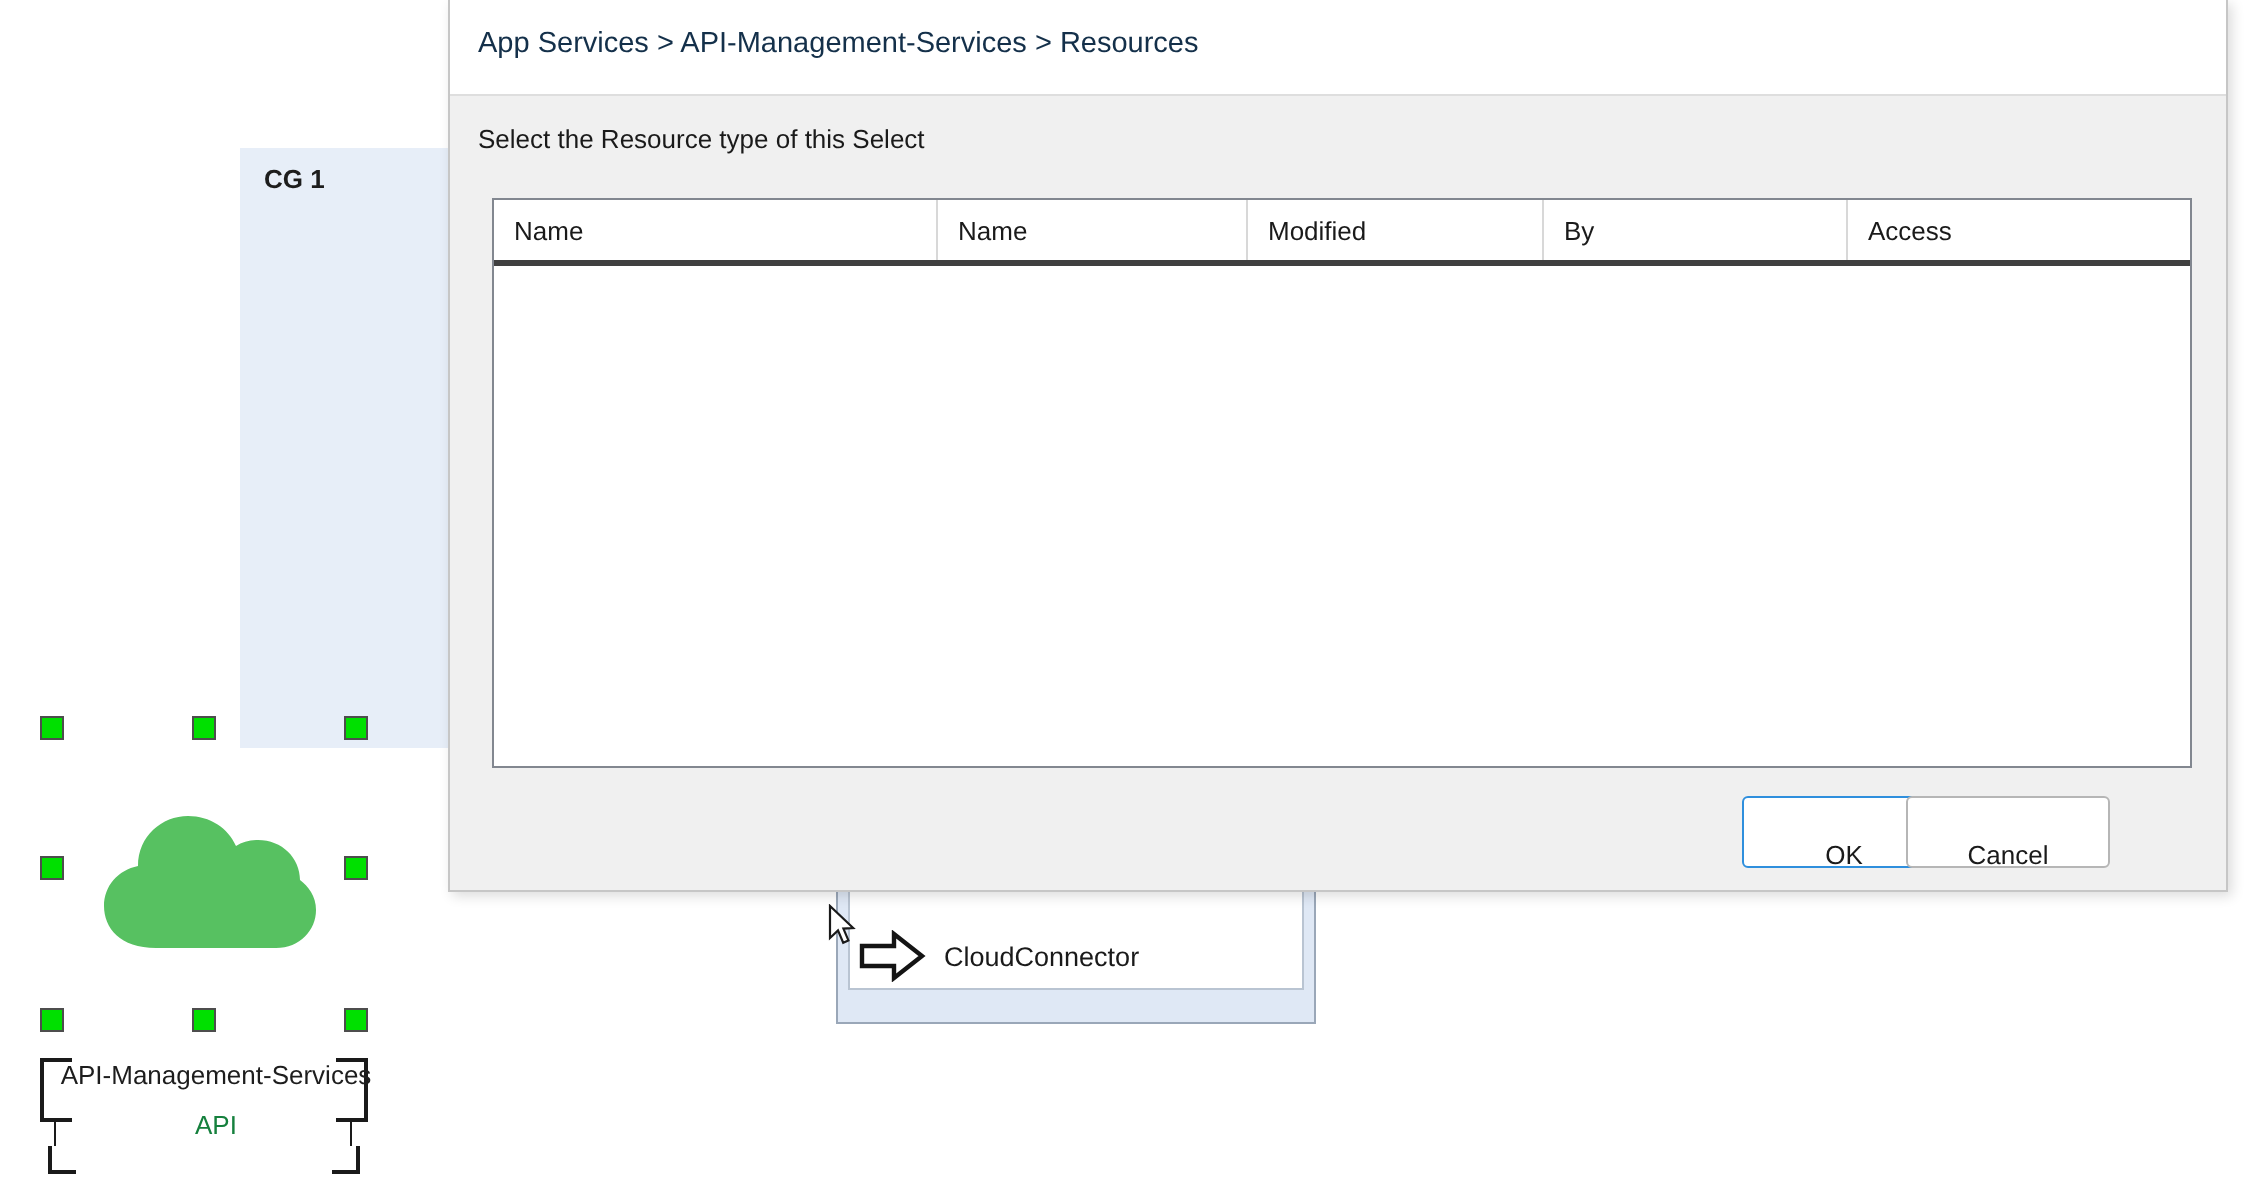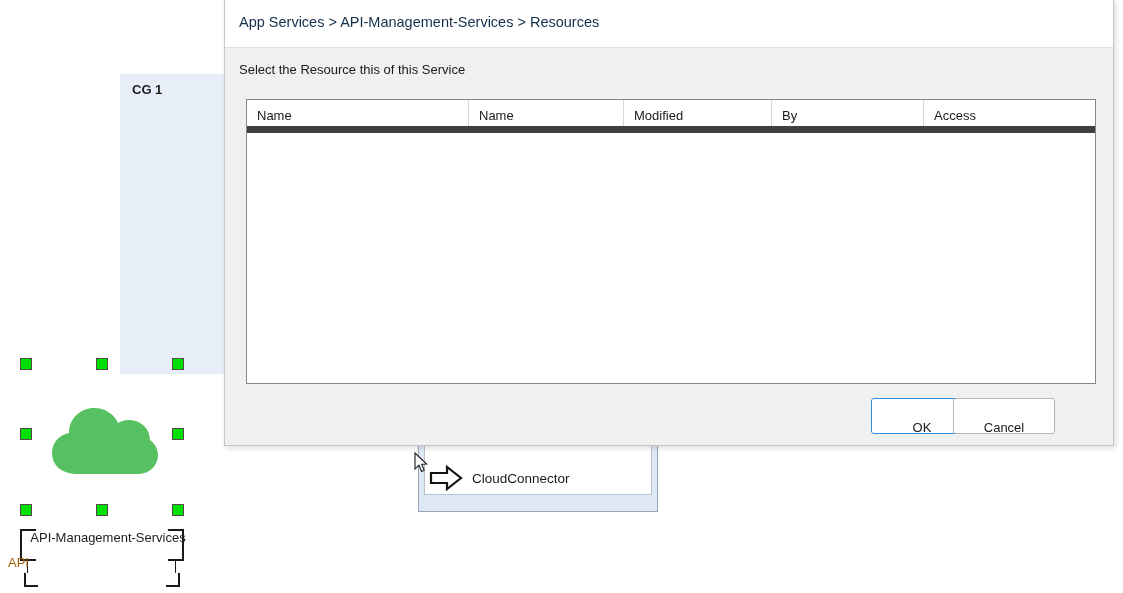--- a/index.html
+++ b/index.html
@@ -86,22 +86,23 @@
     text-align: center;
     font-size: 13px;
     color: #1d1d1d;
     white-space: nowrap;
   }
   .entity-sublabel {
     position: absolute;
     left: 8px;
     top: 50px;
     width: 200px;
-    font-size: 13px;
-    color: #a16207;
+    text-align: center;
+    font-size: 13px;
+    color: #15803d;
   }
   .bracket {
     position: absolute;
     border: 2px solid #1a1a1a;
   }
   .br-tl { left: 20px;  top: 24px; width: 14px; height: 14px; border-right: none; border-bottom: none; }
   .br-tr { left: 168px; top: 24px; width: 14px; height: 14px; border-left: none;  border-bottom: none; }
   .br-bl { left: 20px;  top: 40px; width: 14px; height: 14px; border-right: none; border-top: none; }
   .br-br { left: 168px; top: 40px; width: 14px; height: 14px; border-left: none;  border-top: none; }
   .br-bl2 { left: 24px;  top: 68px; width: 12px; height: 12px; border-right: none; border-top: none; }
@@ -206,21 +207,21 @@
     height: 285px;
     background: #ffffff;
     border: 1px solid #828790;
     box-sizing: border-box;
   }
   .list-header {
     position: absolute;
     left: 0; top: 0; right: 0;
     height: 33px;
     background: #ffffff;
-    border-bottom: 7px solid #404040;
+    border-bottom: 3px solid #404040;
     box-sizing: border-box;
     display: flex;
   }
   .col {
     position: relative;
     box-sizing: border-box;
     padding: 8px 0 0 10px;
     font-size: 13px;
     color: #1a1a1a;
     border-right: 1px solid #d8d8d8;
@@ -328,21 +329,21 @@
     <path d="M1 1 L1 17 L5 13.2 L7.6 19.4 L10.2 18.2 L7.7 12.3 L12.6 12 Z" fill="#ffffff" stroke="#1a1a1a" stroke-width="1.1"></path>
   </svg>
 </div>
 
 <div id="dialog">
 
   <div class="dlg-header">
     <div class="breadcrumb">App Services &gt; API-Management-Services &gt; Resources</div>
   </div>
 
-  <div class="dlg-subtitle">Select the Resource this of this Service</div>
+  <div class="dlg-subtitle">Select the Resource type of this Select</div>
 
   <div class="listbox">
     <div class="list-header">
       <div class="col" style="width:222px;">Name</div>
       <div class="col" style="width:155px;">Name</div>
       <div class="col" style="width:148px;">Modified</div>
       <div class="col" style="width:152px;">By</div>
       <div class="col" style="width:171px;">Access</div>
     </div>
     <div class="list-body"></div>

